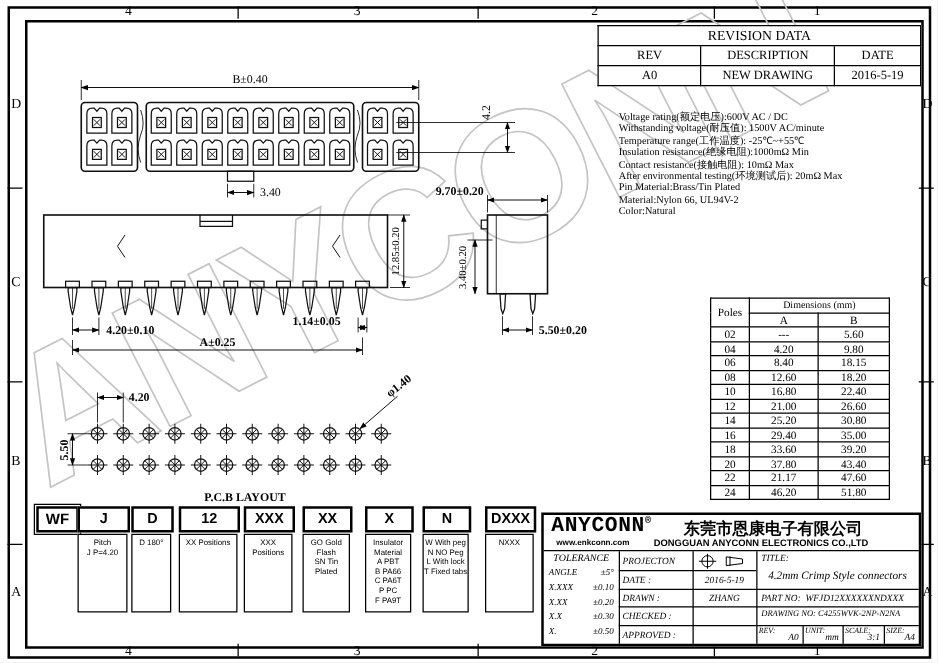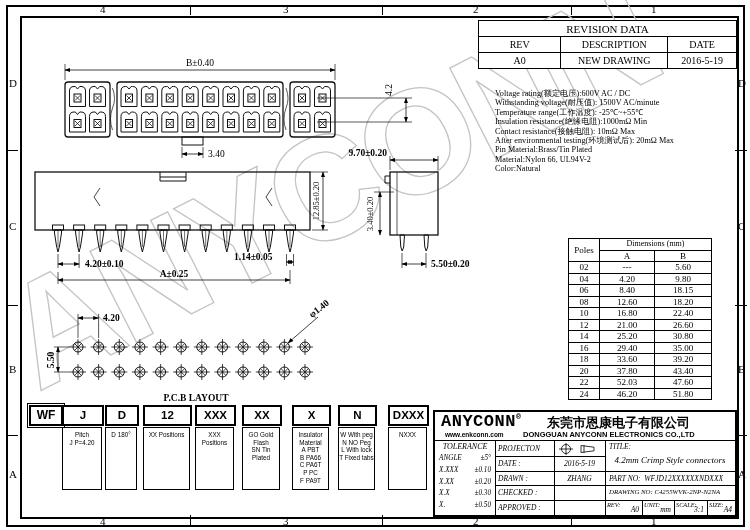--- a/index.html
+++ b/index.html
@@ -377,21 +377,21 @@
           <td>33.60</td>
           <td>39.20</td>
         </tr>
     <tr>
           <td>20</td>
           <td>37.80</td>
           <td>43.40</td>
         </tr>
     <tr>
           <td>22</td>
-          <td>52.03</td>
+          <td>21.17</td>
           <td>47.60</td>
         </tr>
     <tr>
           <td>24</td>
           <td>46.20</td>
           <td>51.80</td>
         </tr>
   </tbody>
     </table>
 

